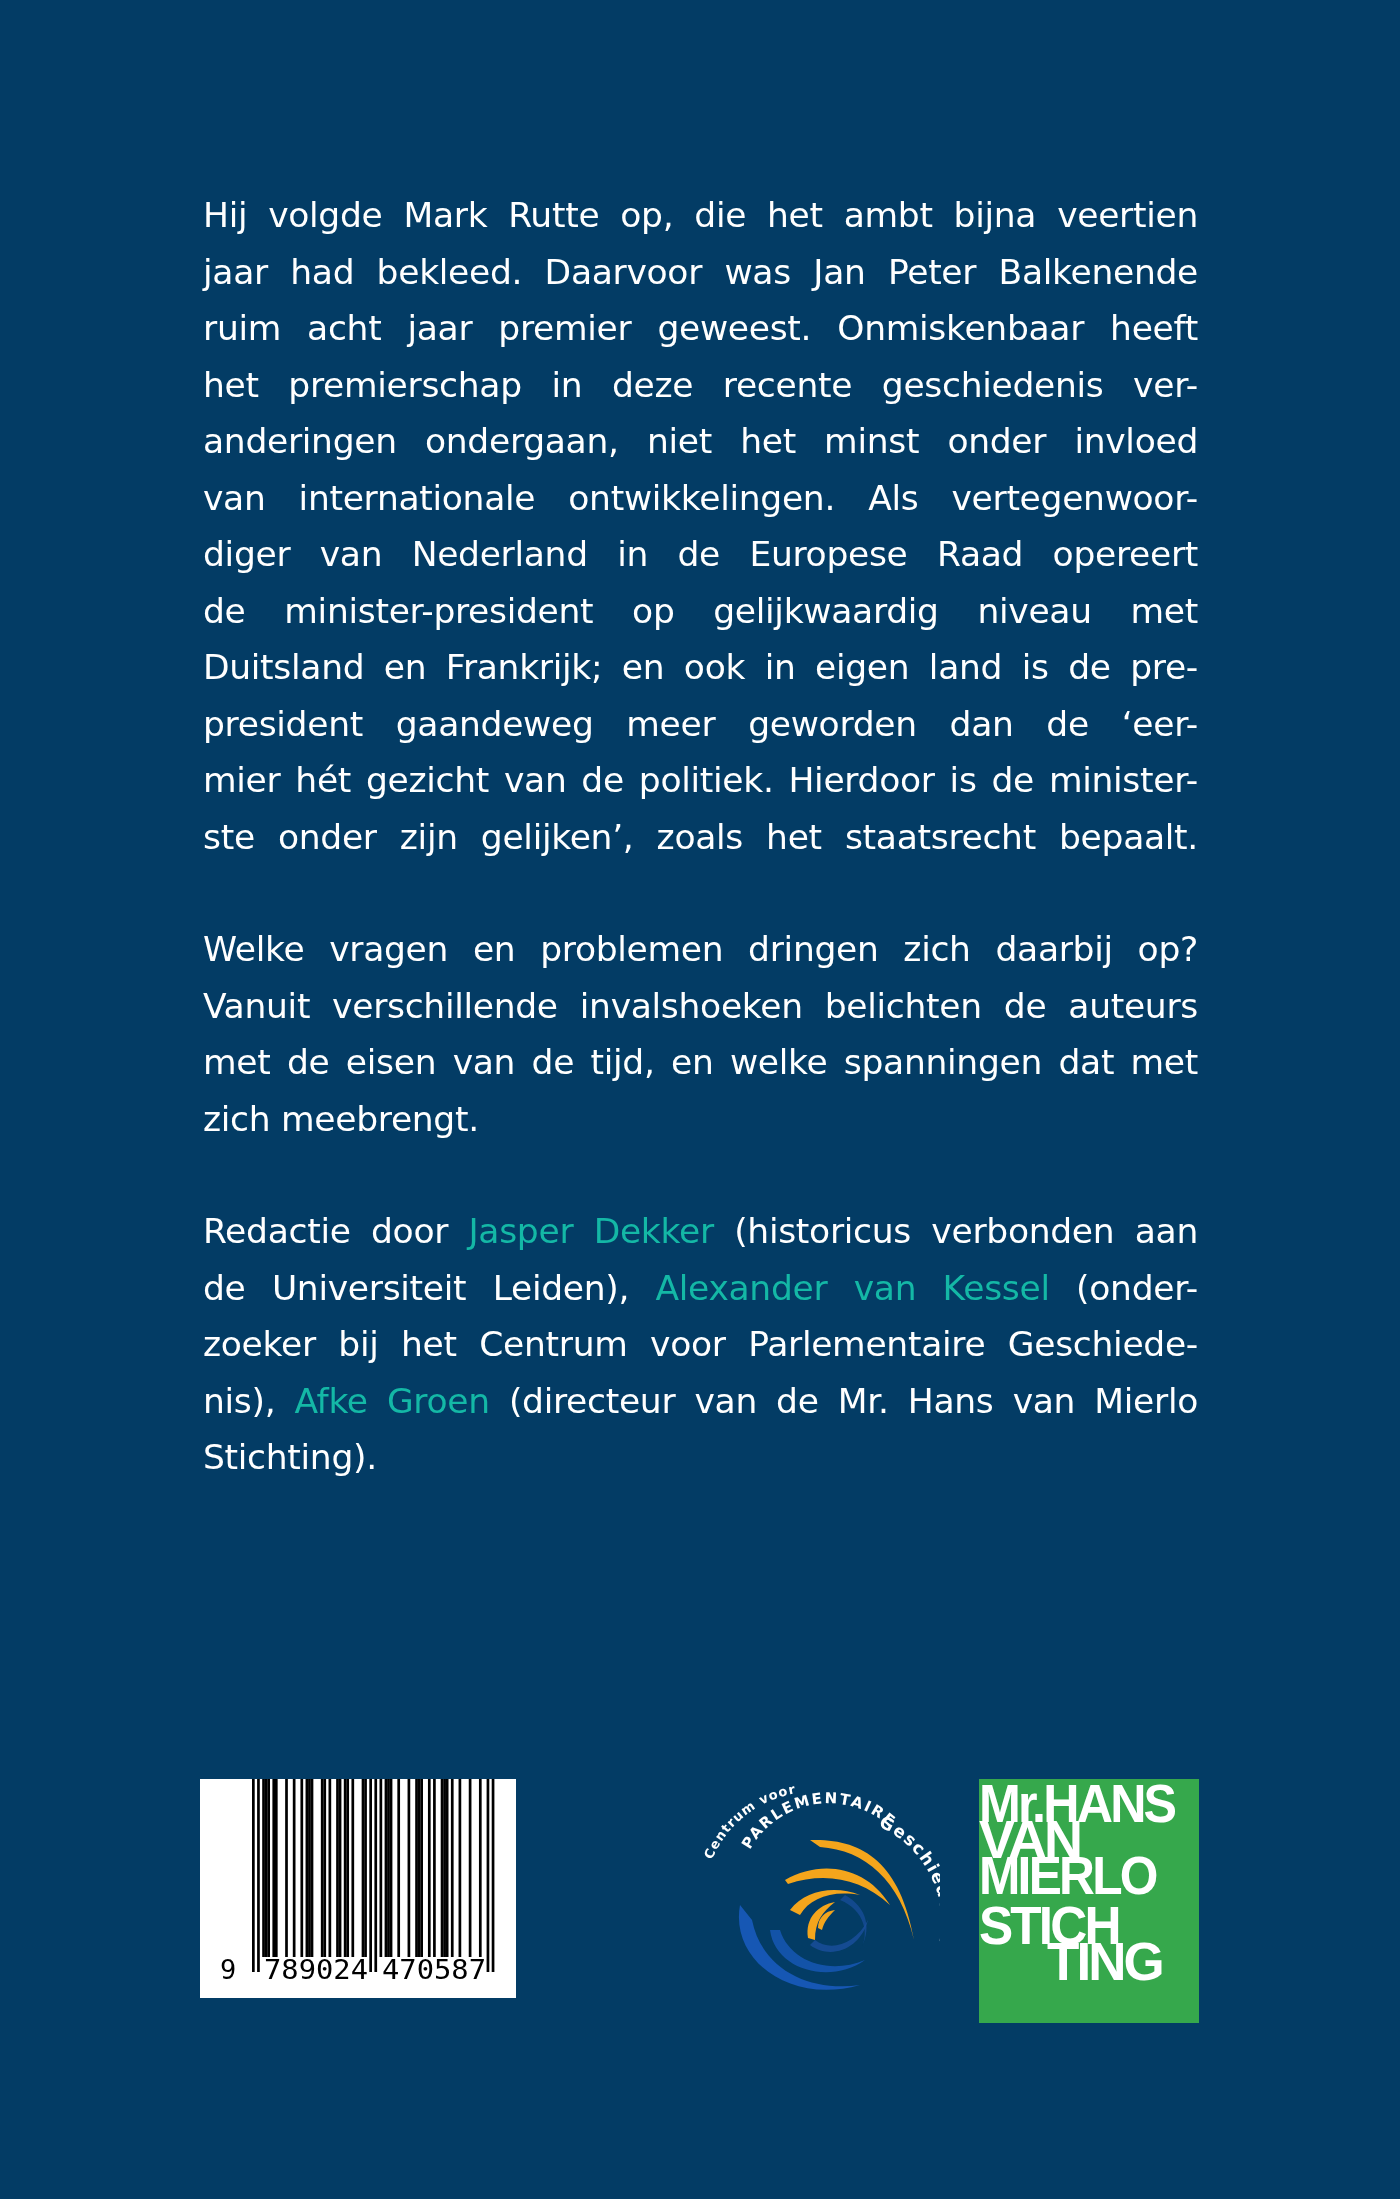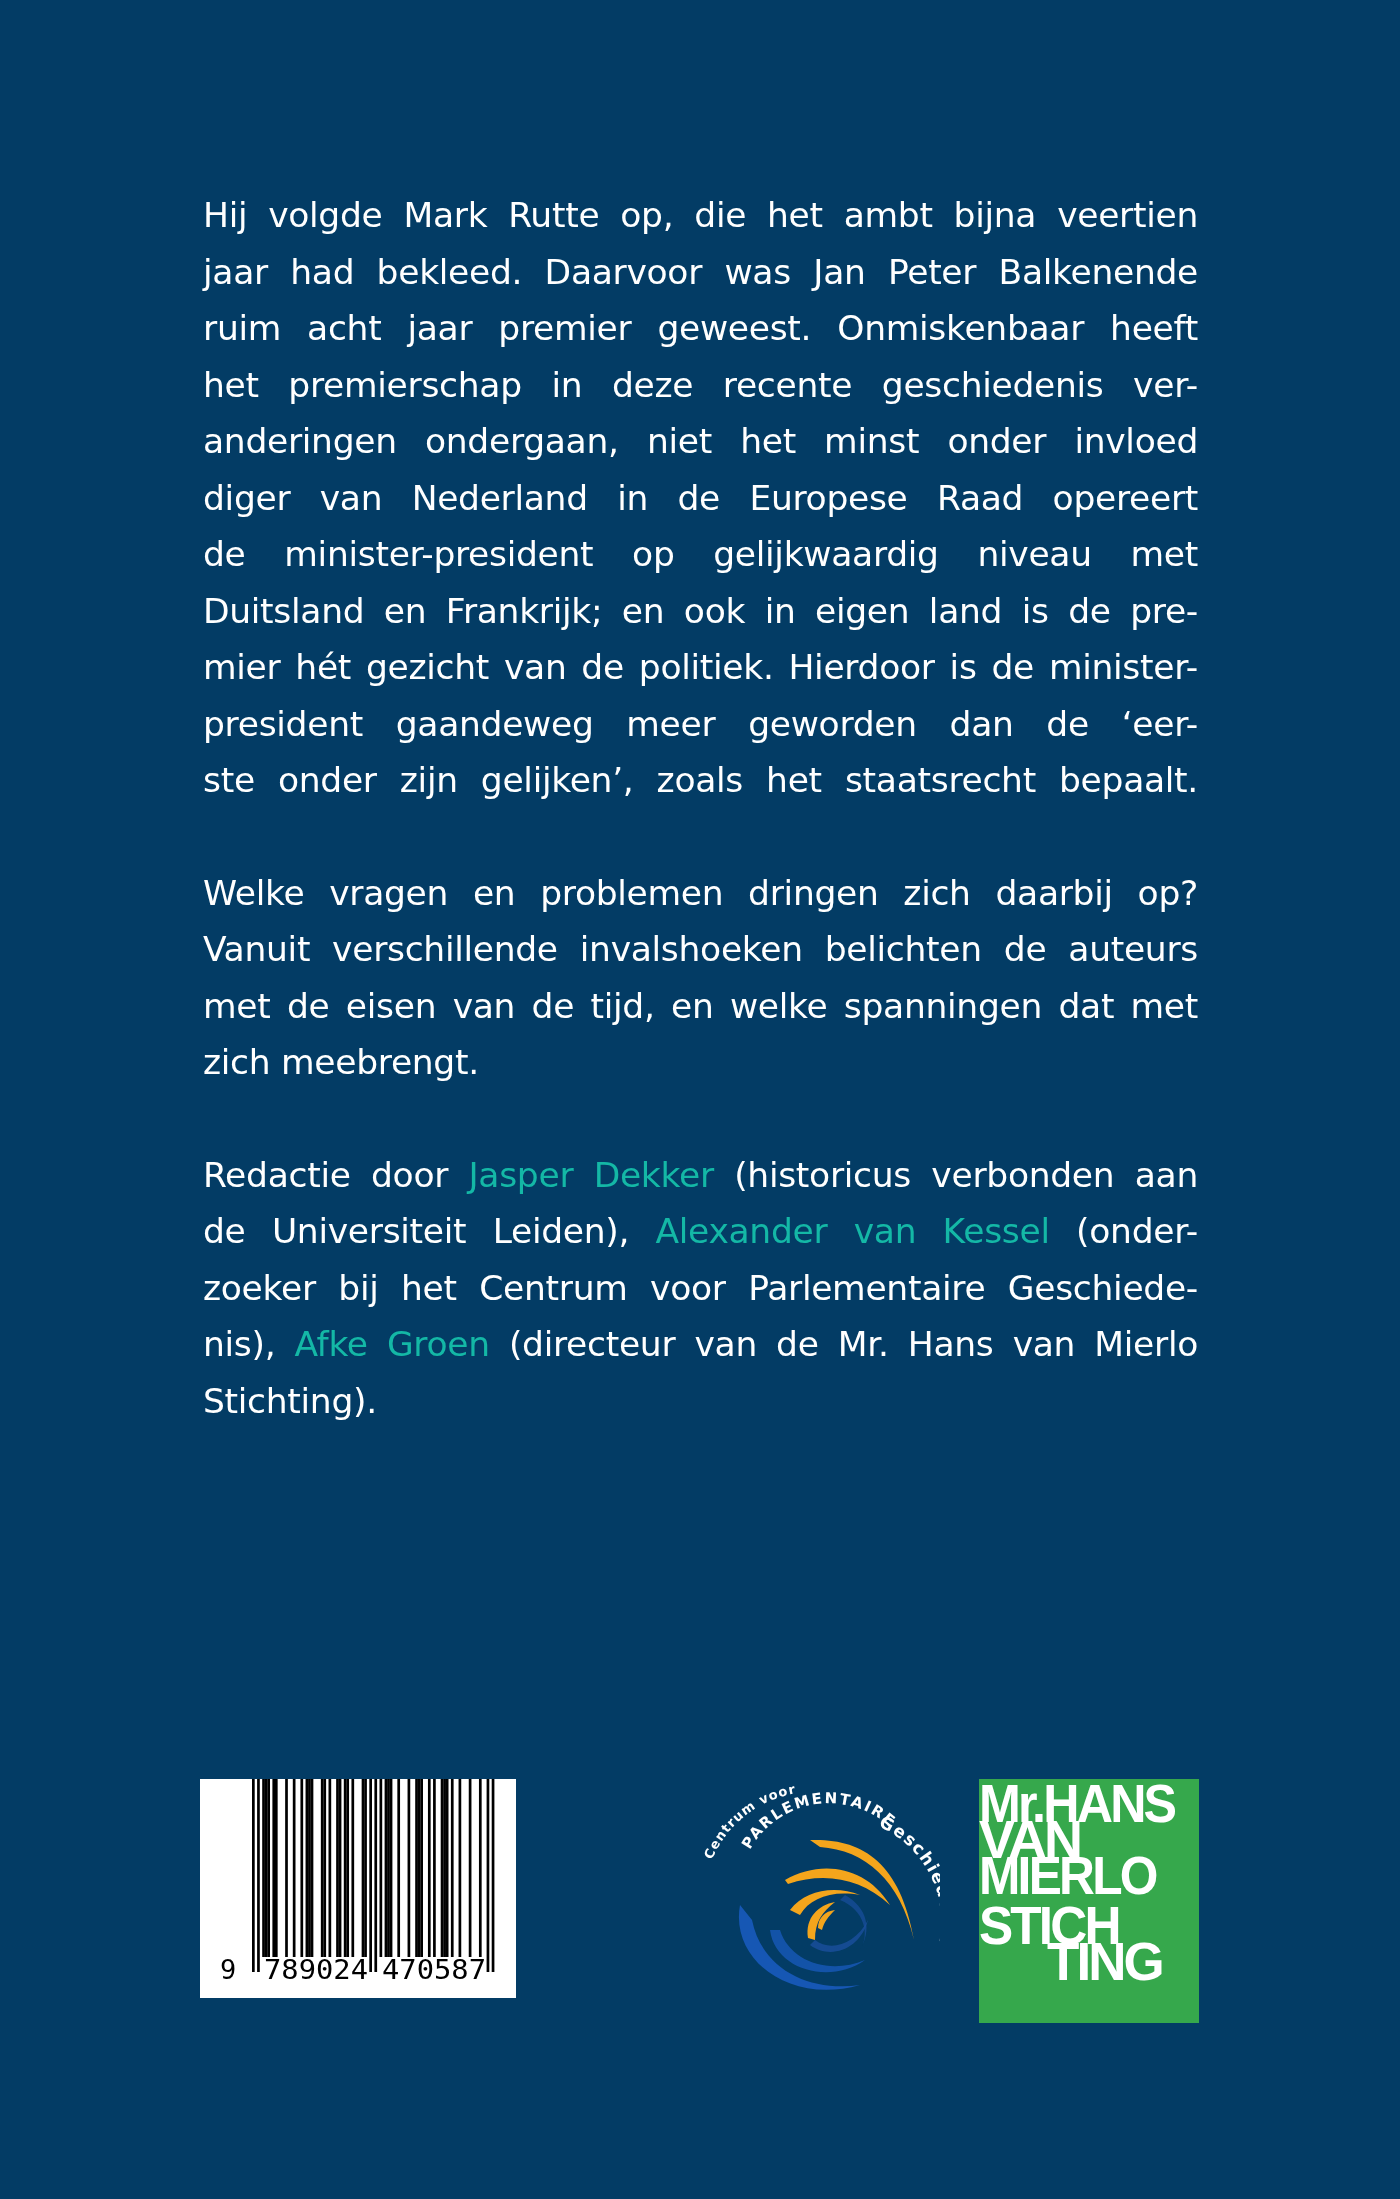--- a/index.html
+++ b/index.html
@@ -69,25 +69,26 @@
 </head>
 <body>
 
 <div class="text-block">
   <div class="para">
     <span class="line">Hij volgde Mark Rutte op, die het ambt bijna veertien</span>
     <span class="line">jaar had bekleed. Daarvoor was Jan Peter Balkenende</span>
     <span class="line">ruim acht jaar premier geweest. Onmiskenbaar heeft</span>
     <span class="line">het premierschap in deze recente geschiedenis ver-</span>
     <span class="line">anderingen ondergaan, niet het minst onder invloed</span>
+    <span class="line">van internationale ontwikkelingen. Als vertegenwoor-</span>
     <span class="line">diger van Nederland in de Europese Raad opereert</span>
     <span class="line">de minister-president op gelijkwaardig niveau met</span>
     <span class="line">Duitsland en Frankrijk; en ook in eigen land is de pre-</span>
+    <span class="line">president gaandeweg meer geworden dan de ‘eer-</span>
     <span class="line">mier hét gezicht van de politiek. Hierdoor is de minister-</span>
-    <span class="line">president gaandeweg meer geworden dan de ‘eer-</span>
     <span class="line">ste onder zijn gelijken’, zoals het staatsrecht bepaalt.</span>
   </div>
 
   <div class="para">
     <span class="line">Welke vragen en problemen dringen zich daarbij op?</span>
     <span class="line">Vanuit verschillende invalshoeken belichten de auteurs</span>
     <span class="line">met de eisen van de tijd, en welke spanningen dat met</span>
     <span class="line last">zich meebrengt.</span>
   </div>
 

